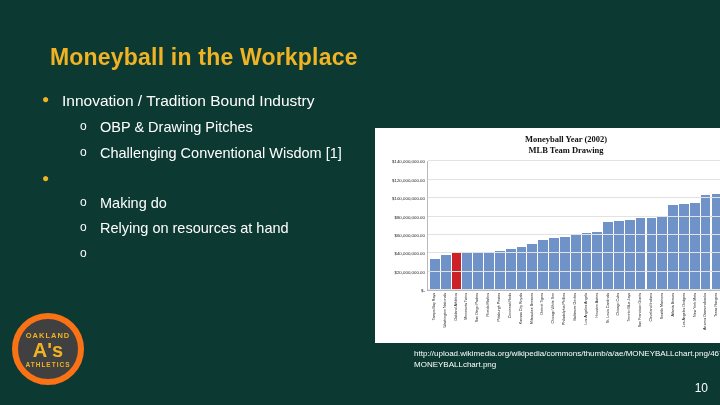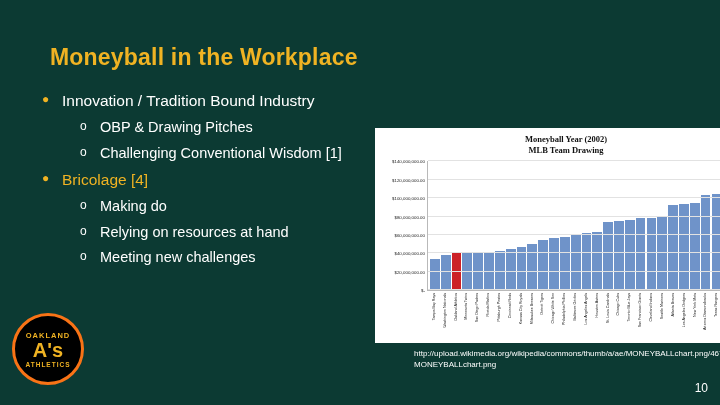--- a/index.html
+++ b/index.html
@@ -139,22 +139,22 @@
     width: 300px;
     font-size: 8px;
     color: #ffffff;
     line-height: 1.4;
   }
   .logo {
     position: absolute;
     left: 12px; top: 313px;
     width: 72px; height: 72px;
     border-radius: 50%;
-    background: #000000;
-    border: 3px solid #f97316;
+    background: #404040;
+    border: 6px solid #f97316;
     display: flex;
     flex-direction: column;
     align-items: center;
     justify-content: center;
     color: #f0b323;
   }
   .logo .ltop { font-size: 7.5px; font-weight: bold; letter-spacing: 1px; }
   .logo .lmid { font-size: 20px; font-weight: bold; line-height: 1.05; }
   .logo .lbot { font-size: 6.5px; font-weight: bold; letter-spacing: 1px; }
   .pagenum {
@@ -179,33 +179,31 @@
     <div class="b2">
       <span class="mk">o</span>
       <span class="tx">OBP &amp; Drawing Pitches</span>
     </div>
     <div class="b2">
       <span class="mk">o</span>
       <span class="tx">Challenging Conventional Wisdom [1]</span>
     </div>
     <div class="b1 gold">
       <span class="mk">●</span>
-      <span class="tx">Bricolage [4]</span>
     </div>
     <div class="b2">
       <span class="mk">o</span>
       <span class="tx">Making do</span>
     </div>
     <div class="b2">
       <span class="mk">o</span>
       <span class="tx">Relying on resources at hand</span>
     </div>
     <div class="b2">
       <span class="mk">o</span>
-      <span class="tx">Meeting new challenges</span>
     </div>
   </div>
 
   <div class="chart-wrap">
     <div class="chart-title">
       <div>Moneyball Year (2002)</div>
       <div>MLB Team Drawing</div>
     </div>
     <div class="plot" id="plot">
       <div class="bars" id="bars">

